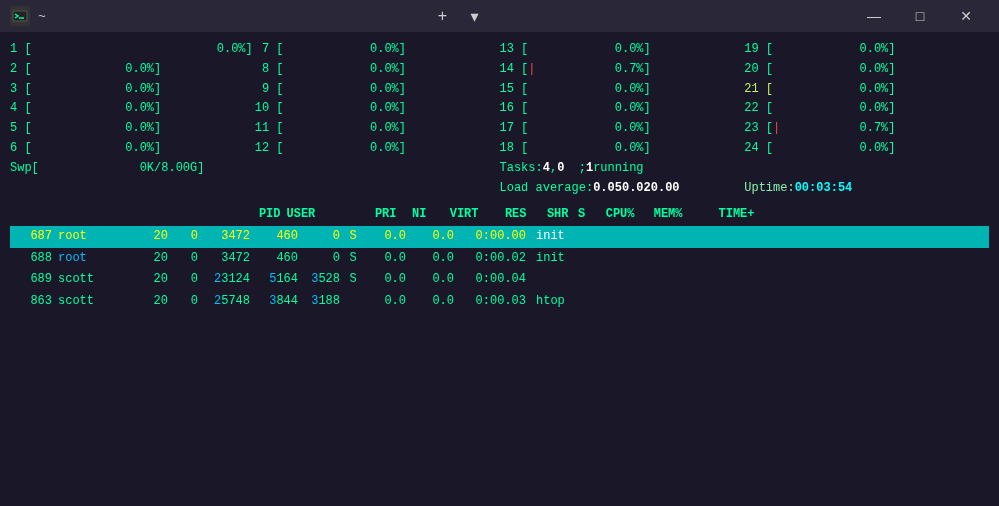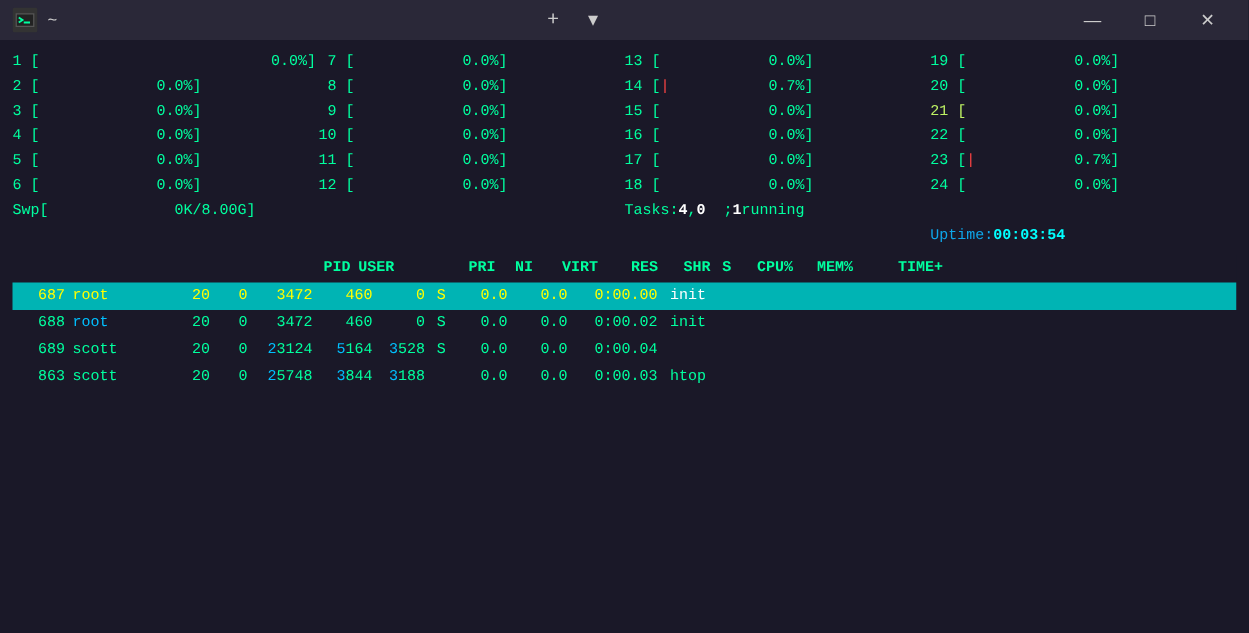--- a/index.html
+++ b/index.html
@@ -288,20 +288,28 @@
         </div>
         <div class="cpu-entry">
           <span style="color:#00ff9f;">Tasks: </span>
             <span style="color:#ffffff; font-weight:bold;">4</span>
             <span style="color:#00ff9f;">, </span>
             <span style="color:#ffffff; font-weight:bold;">0</span>
             <span style="color:#00ff9f;">&nbsp; ; </span>
             <span style="color:#ffffff; font-weight:bold;">1</span>
             <span style="color:#00ff9f;"> running</span>
         </div>
+        <div class="cpu-entry">
+          <span style="color:#00ff9f;">Load average: </span>
+            <span style="color:#ffffff; font-weight:bold;">0.05</span>
+            <span style="color:#00ff9f;"> </span>
+            <span style="color:#ffffff; font-weight:bold;">0.02</span>
+            <span style="color:#00ff9f;"> </span>
+            <span style="color:#ffffff; font-weight:bold;">0.00</span>
+        </div>
       </div>
 
       <div>
         <div class="cpu-entry">
           <span style="color:#00ff9f;">19 [</span>
             <span style="color:#00ff9f; padding-right:2px;">&nbsp;&nbsp;&nbsp;&nbsp;&nbsp;&nbsp;&nbsp;&nbsp;&nbsp;&nbsp;&nbsp;&nbsp;0.0%]</span>
         </div>
         <div class="cpu-entry">
           <span style="color:#00ff9f;">20 [</span>
             <span style="color:#00ff9f; padding-right:2px;">&nbsp;&nbsp;&nbsp;&nbsp;&nbsp;&nbsp;&nbsp;&nbsp;&nbsp;&nbsp;&nbsp;&nbsp;0.0%]</span>
@@ -318,21 +326,21 @@
           <span style="color:#00ff9f;">23 [</span>
             <span style="color:#ff4444;">|</span>
             <span style="color:#00ff9f;">&nbsp;&nbsp;&nbsp;&nbsp;&nbsp;&nbsp;&nbsp;&nbsp;&nbsp;&nbsp;&nbsp;0.7%]</span>
         </div>
         <div class="cpu-entry">
           <span style="color:#00ff9f;">24 [</span>
             <span style="color:#00ff9f; padding-right:2px;">&nbsp;&nbsp;&nbsp;&nbsp;&nbsp;&nbsp;&nbsp;&nbsp;&nbsp;&nbsp;&nbsp;&nbsp;0.0%]</span>
         </div>
         <div style="line-height:1.65;">&nbsp;</div>
         <div class="cpu-entry">
-          <span style="color:#0ea5e9;">Uptime: </span>
+          <span style="color:#86efac;">Uptime: </span>
             <span style="color:#00ffff; font-weight:bold;">00:03:54</span>
         </div>
       </div>
     </div>
 
     <div class="process-table">
 
       <div class="table-header">
         <span class="col col-pid hdr-pid">PID</span>
         <span class="col col-user hdr-user">USER</span>

